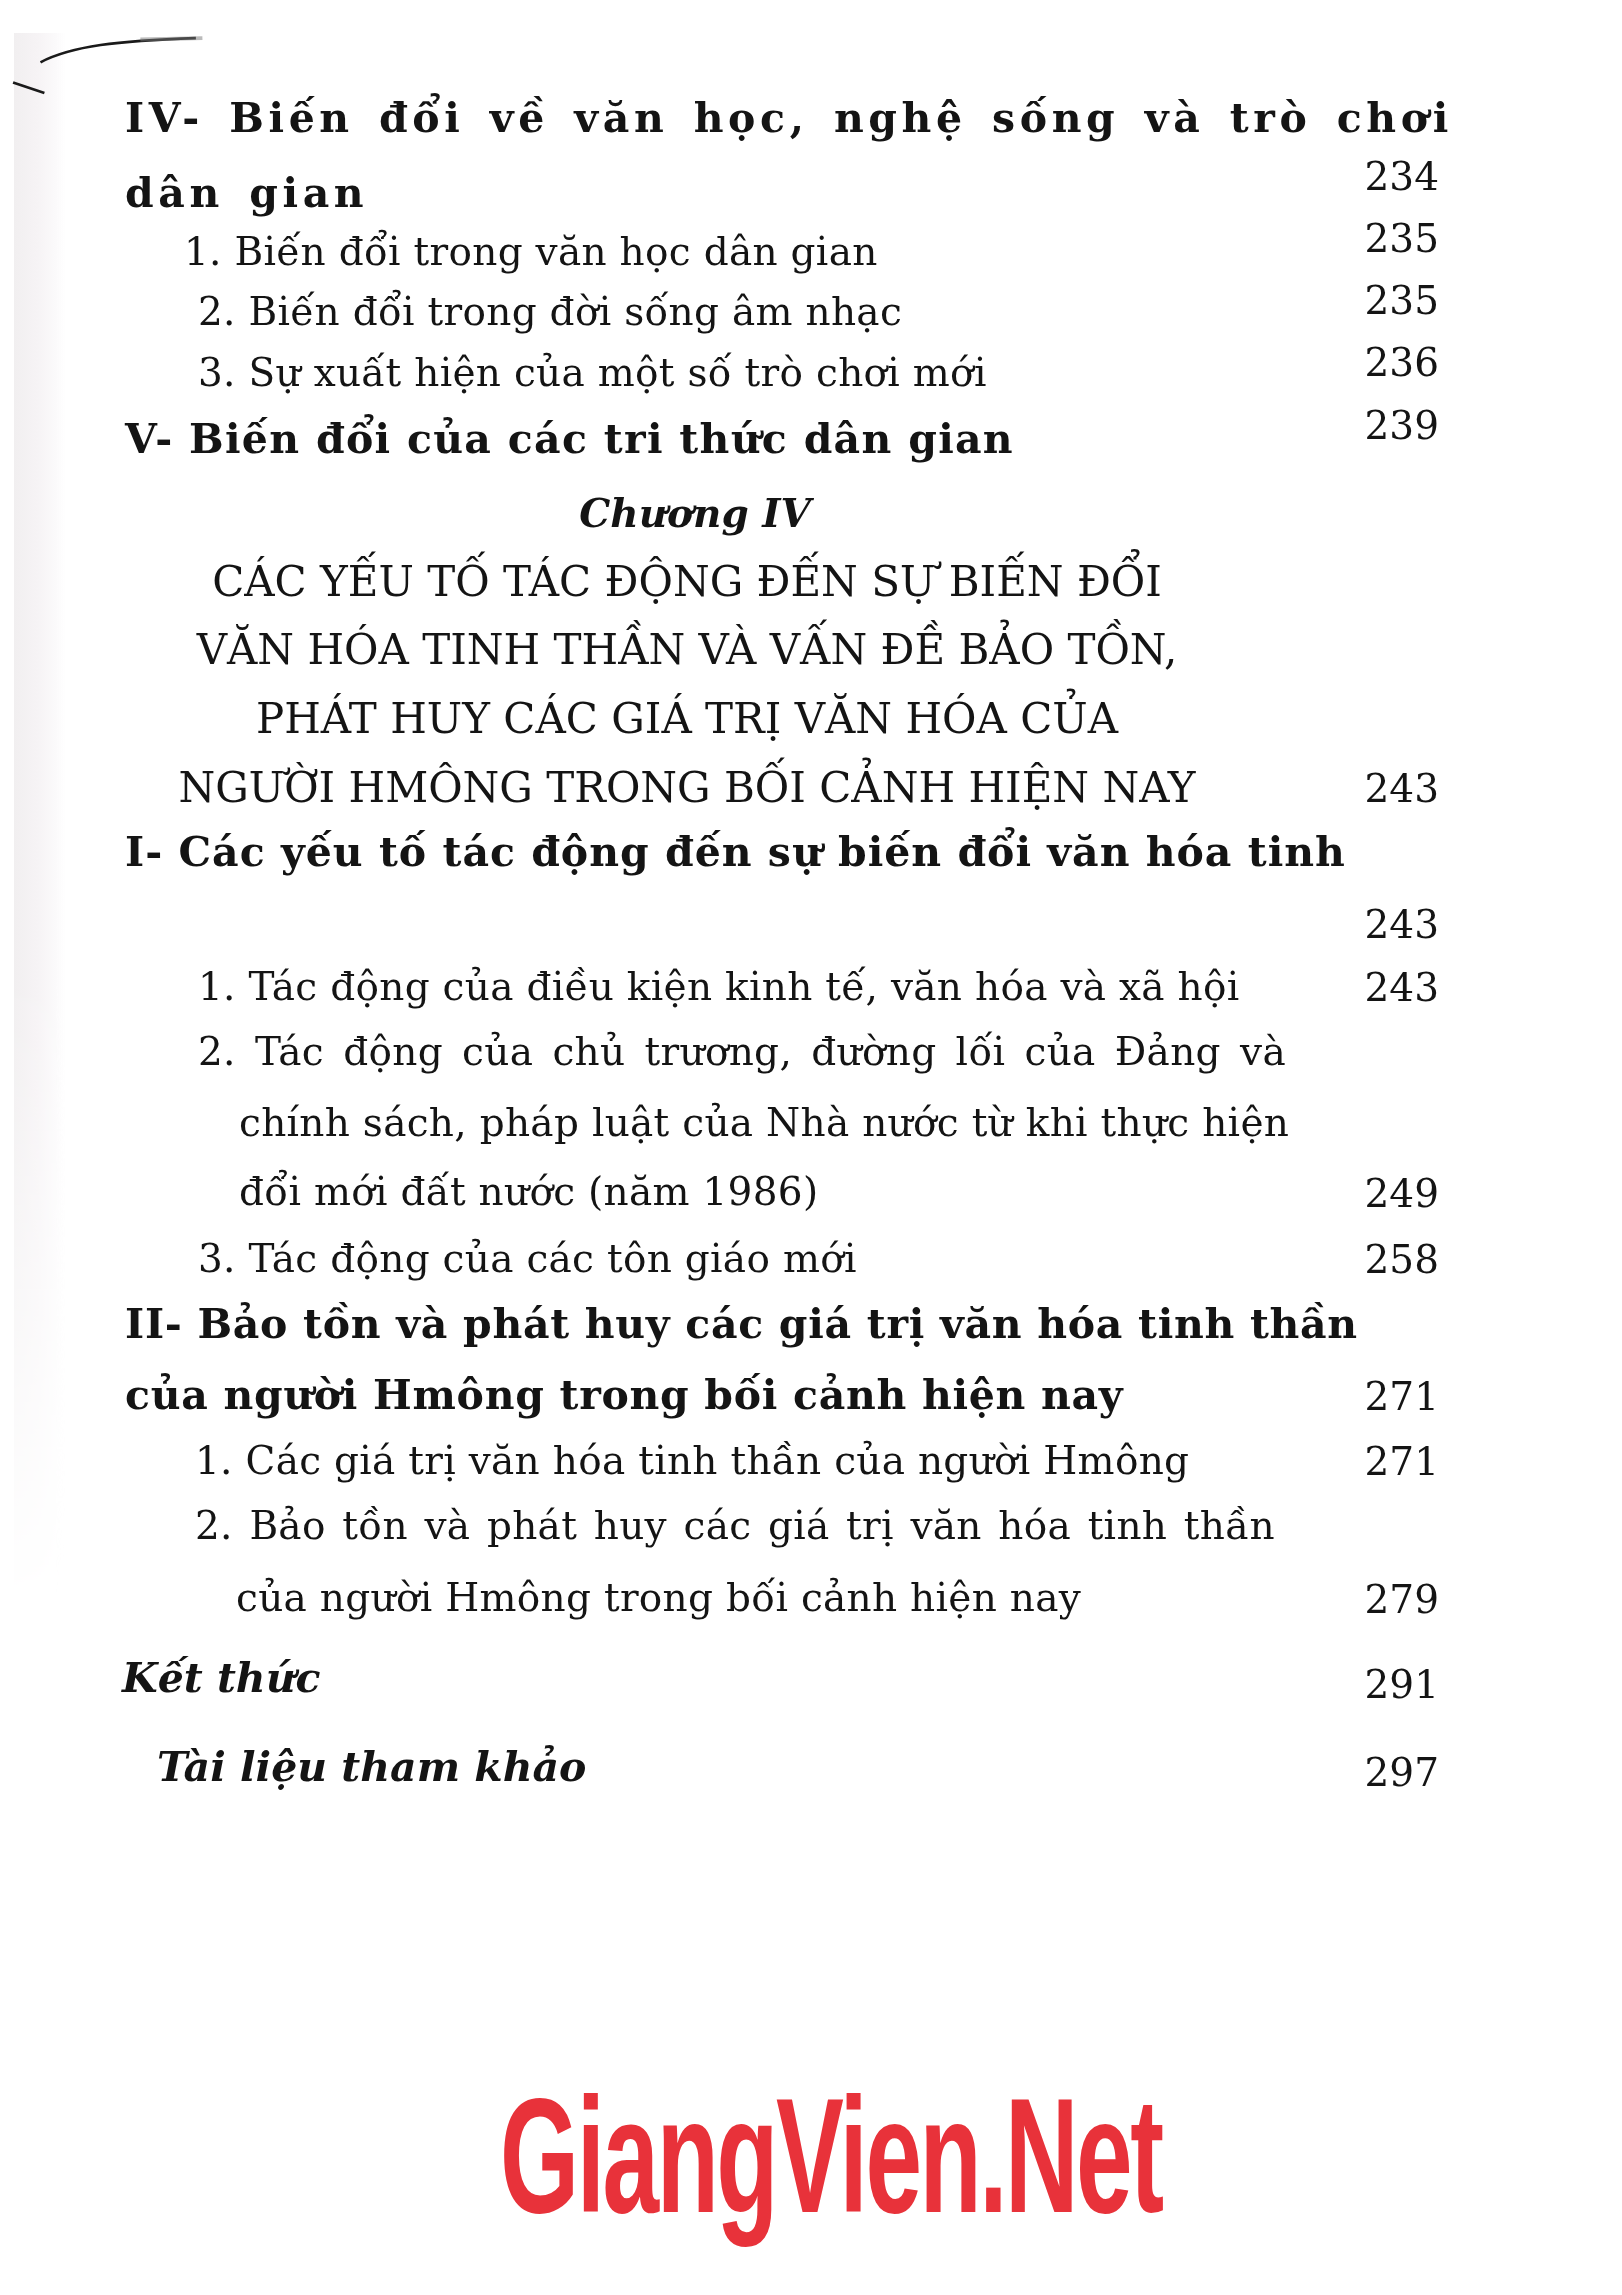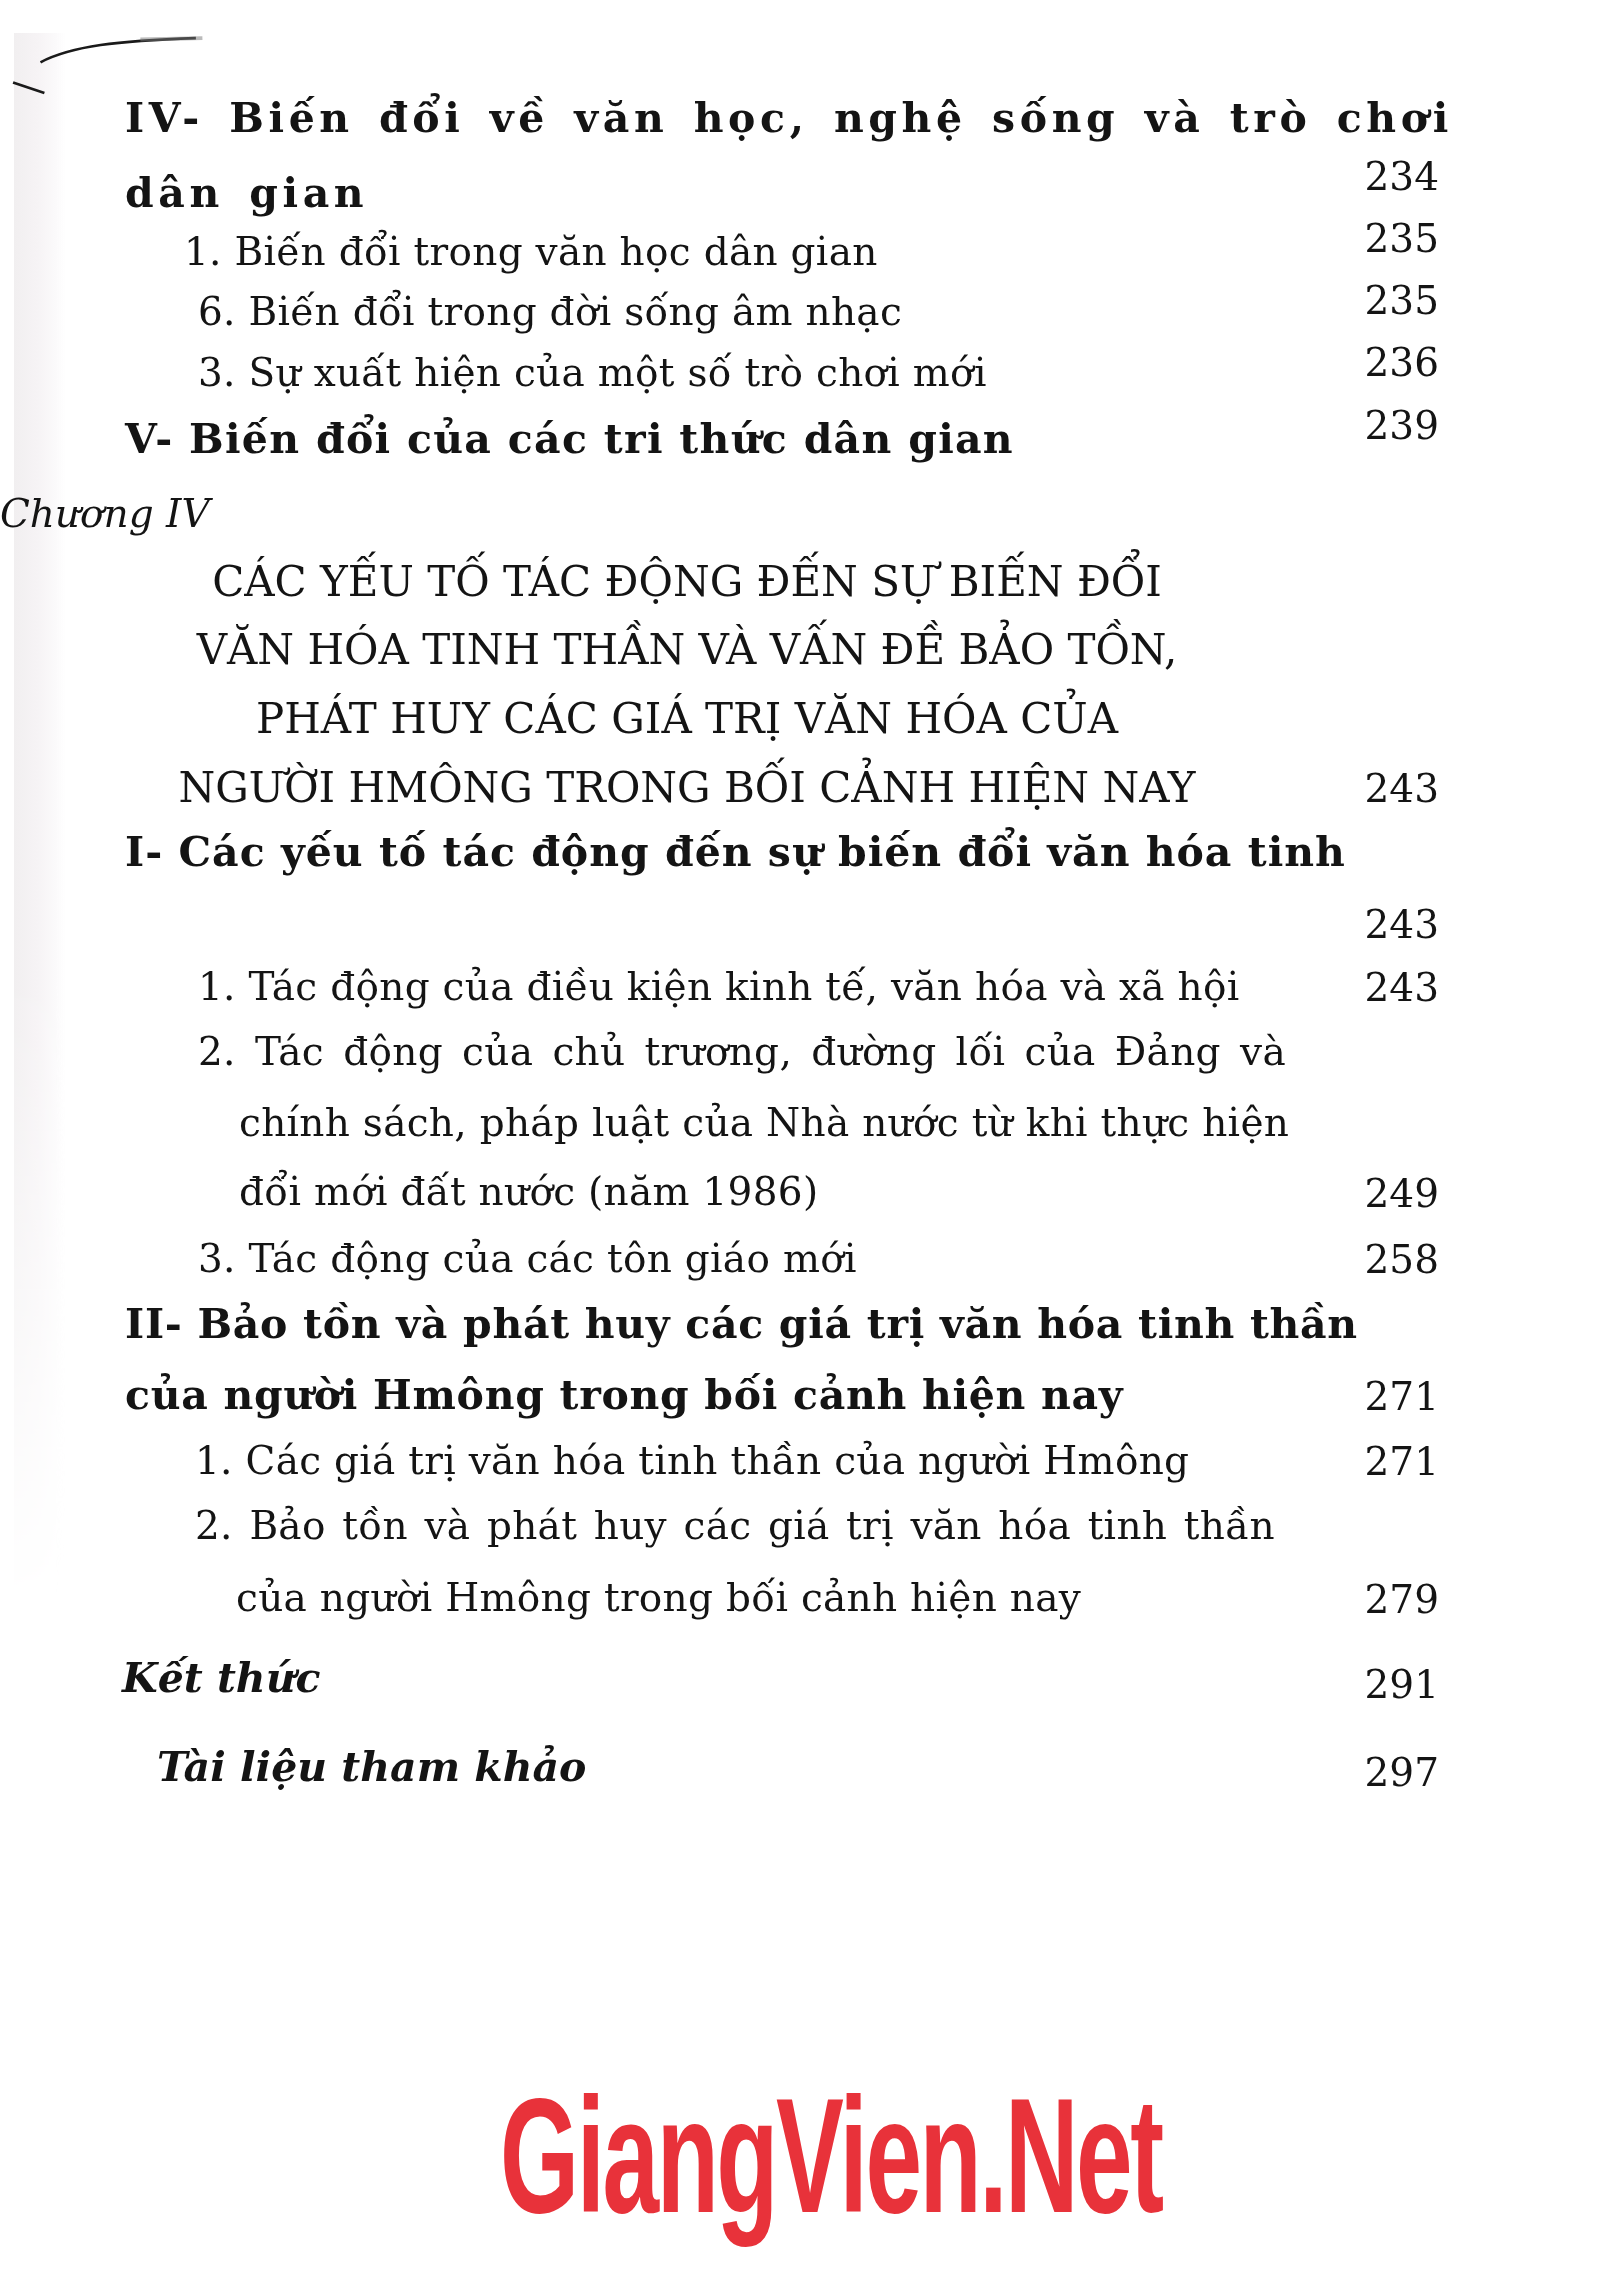--- a/index.html
+++ b/index.html
@@ -110,30 +110,30 @@
 
 <div class="toc">
 
   <div class="line sec wide" style="left:125px; top:98px;">IV- Biến đổi về văn học, nghệ sống và trò chơi</div>
   <div class="line sec wide" style="left:125px; top:173px;">dân gian</div>
   <div class="pg" style="top:157px;">234</div>
 
   <div class="line sub" style="left:184px; top:232px;">1. Biến đổi trong văn học dân gian</div>
   <div class="pg" style="top:219px;">235</div>
 
-  <div class="line sub" style="left:198px; top:292px;">6. Biến đổi trong đời sống âm nhạc</div>
+  <div class="line sub" style="left:198px; top:292px;">2. Biến đổi trong đời sống âm nhạc</div>
   <div class="pg" style="top:281px;">235</div>
 
   <div class="line sub" style="left:198px; top:353px;">3. Sự xuất hiện của một số trò chơi mới</div>
   <div class="pg" style="top:343px;">236</div>
 
   <div class="line sec" style="left:125px; top:412px; letter-spacing:1.3px;margin-top:7px;">V- Biến đổi của các tri thức dân gian</div>
   <div class="pg" style="top:406px;">239</div>
 
-  <div class="line chapter-label" style="left:0; width:1374px; top:494px;">Chương IV</div>
+  <div class="line chapter-label" style="left:8px; width:1374px; text-align:center; top:494px;font-weight:bold;">Chương IV</div>
   <div class="line chapter-title" style="top:561px;">CÁC YẾU TỐ TÁC ĐỘNG ĐẾN SỰ BIẾN ĐỔI</div>
   <div class="line chapter-title" style="top:629px;">VĂN HÓA TINH THẦN VÀ VẤN ĐỀ BẢO TỒN,</div>
   <div class="line chapter-title" style="top:698px;">PHÁT HUY CÁC GIÁ TRỊ VĂN HÓA CỦA</div>
   <div class="line chapter-title" style="top:767px;">NGƯỜI HMÔNG TRONG BỐI CẢNH HIỆN NAY</div>
   <div class="pg" style="top:769px;">243</div>
 
   <div class="line sec" style="left:125px; top:832px; letter-spacing:1px;">I- Các yếu tố tác động đến sự biến đổi văn hóa tinh</div>
   <div class="pg" style="top:905px;">243</div>
 
   <div class="line sub" style="left:198px; top:967px;">1. Tác động của điều kiện kinh tế, văn hóa và xã hội</div>

